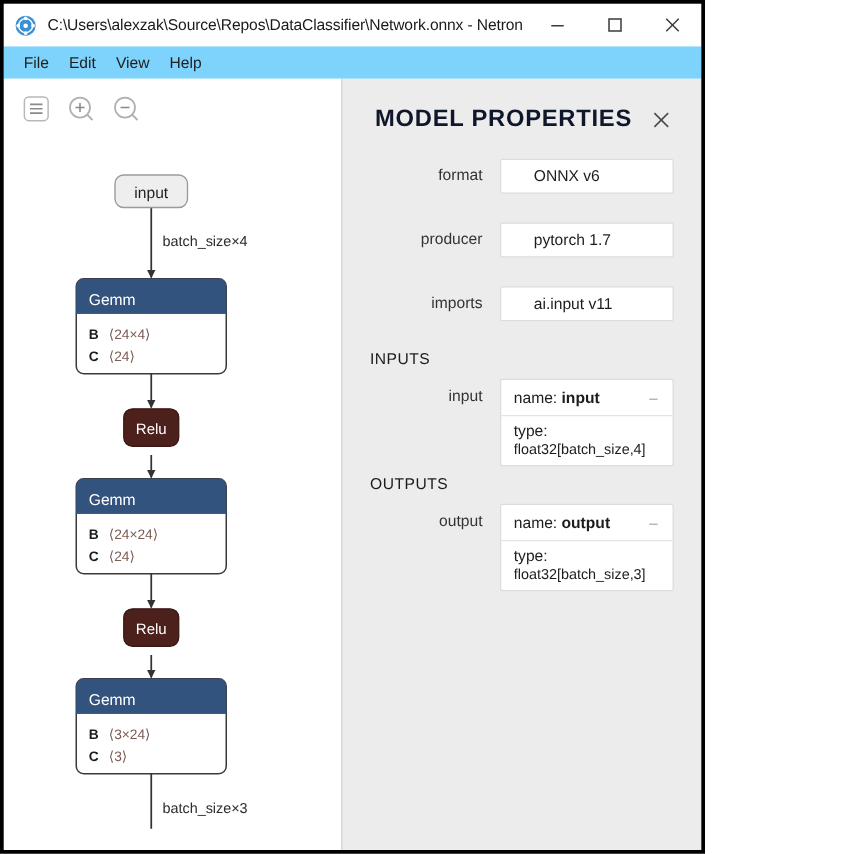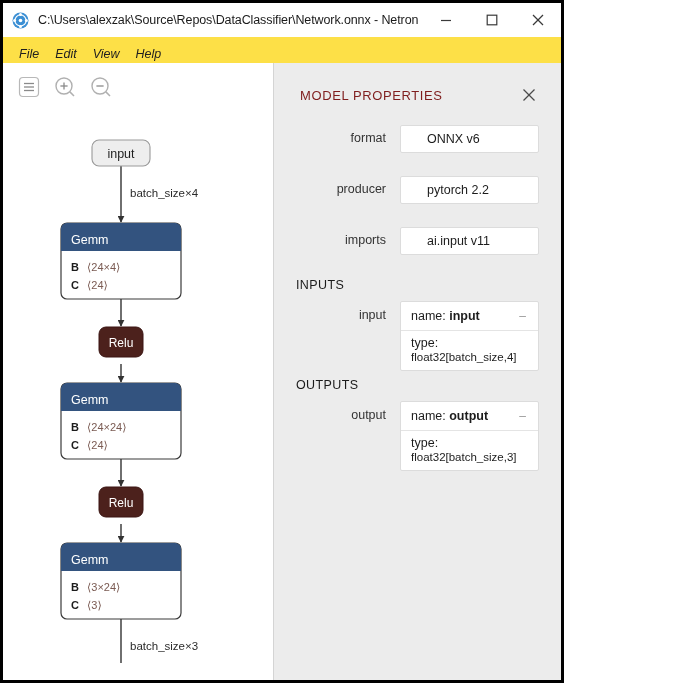--- a/index.html
+++ b/index.html
@@ -63,24 +63,23 @@
     justify-content: center;
     cursor: default;
   }
   .win-btn svg { display: block; }
 
   
   .menubar {
     height: 26px;
     min-height: 26px;
     display: flex;
-    align-items: flex-end;
+    align-items: center;
     padding-left: 8px;
-    background: #fde047;
-    font-style: italic;
+    background: #7dd3fc;
   }
   .menu-item {
     font-size: 12.5px;
     color: #1f1f1f;
     padding: 2px 8px;
     cursor: default;
   }
 
   
   .body-split {
@@ -133,23 +132,23 @@
     overflow: hidden;
     position: relative;
   }
   .panel-header {
     display: flex;
     align-items: center;
     justify-content: space-between;
     padding: 22px 22px 0 26px;
   }
   .panel-title {
-    font-size: 13px;
-    font-weight: normal;
-    color: #7f1d1d;
+    font-size: 19px;
+    font-weight: bold;
+    color: #0f172a;
     letter-spacing: 0.6px;
   }
   .panel-close {
     width: 20px; height: 20px;
     display: flex;
     align-items: center;
     justify-content: center;
     cursor: default;
   }
 
@@ -420,21 +419,21 @@
         </div>
       </div>
 
       <div class="prop-list">
         <div class="prop-row">
           <div class="prop-label">format</div>
           <div class="prop-value">ONNX v6</div>
         </div>
         <div class="prop-row">
           <div class="prop-label">producer</div>
-          <div class="prop-value">pytorch 2.2</div>
+          <div class="prop-value">pytorch 1.7</div>
         </div>
         <div class="prop-row">
           <div class="prop-label">imports</div>
           <div class="prop-value">ai.input v11</div>
         </div>
       </div>
 
       <div class="section-title">INPUTS</div>
       <div class="io-row">
         <div class="io-label">input</div>

